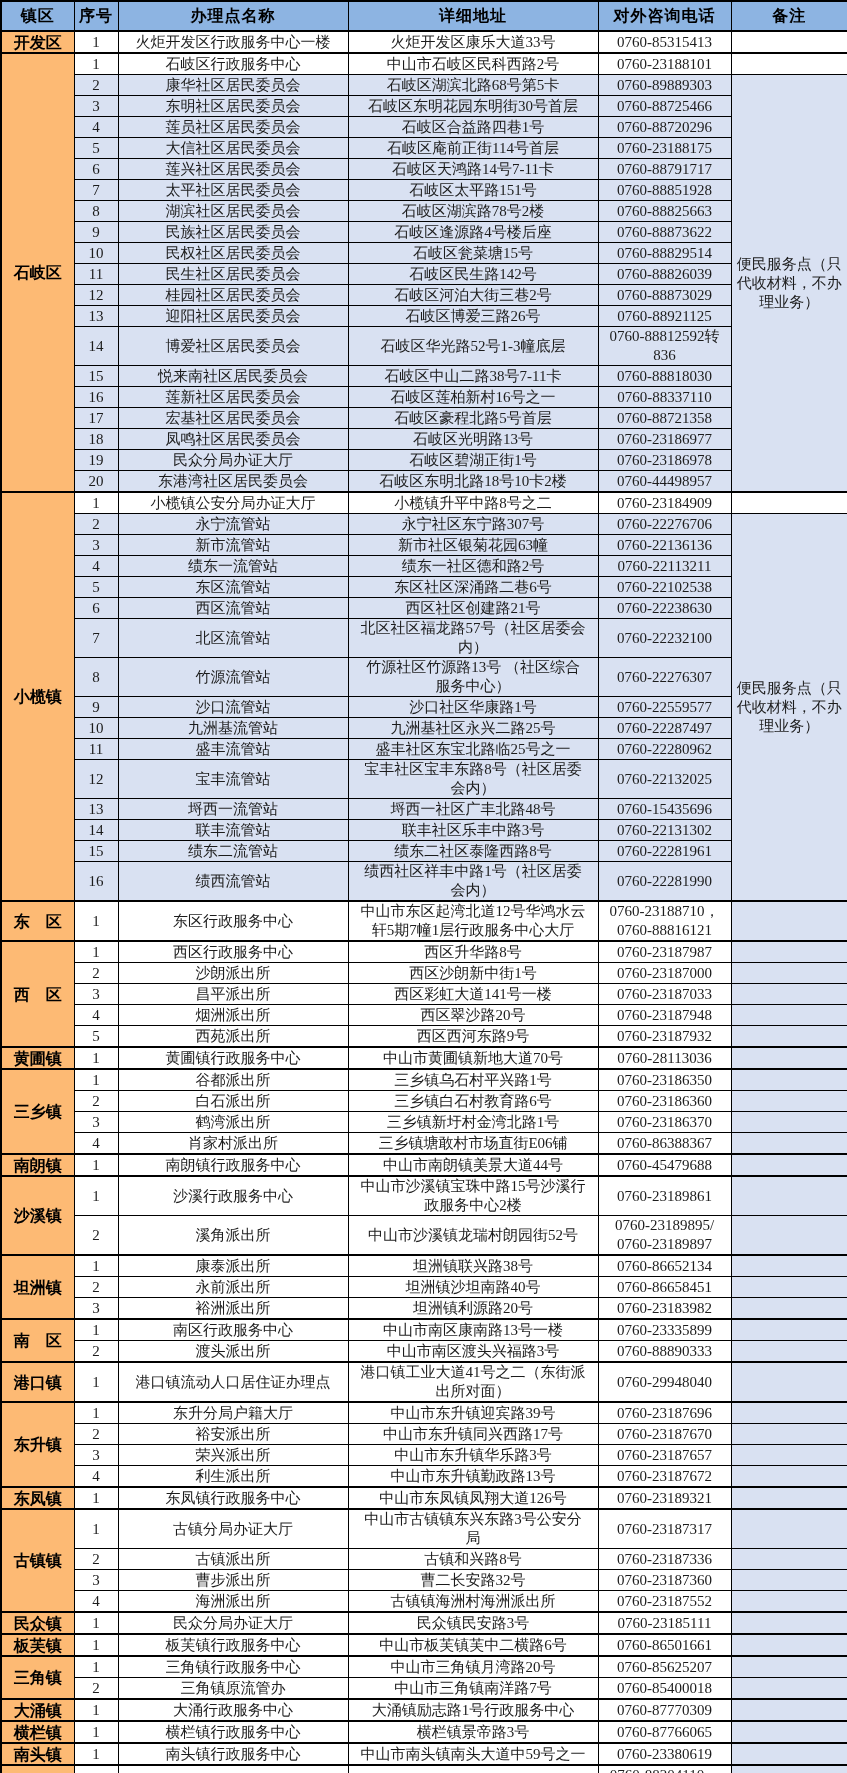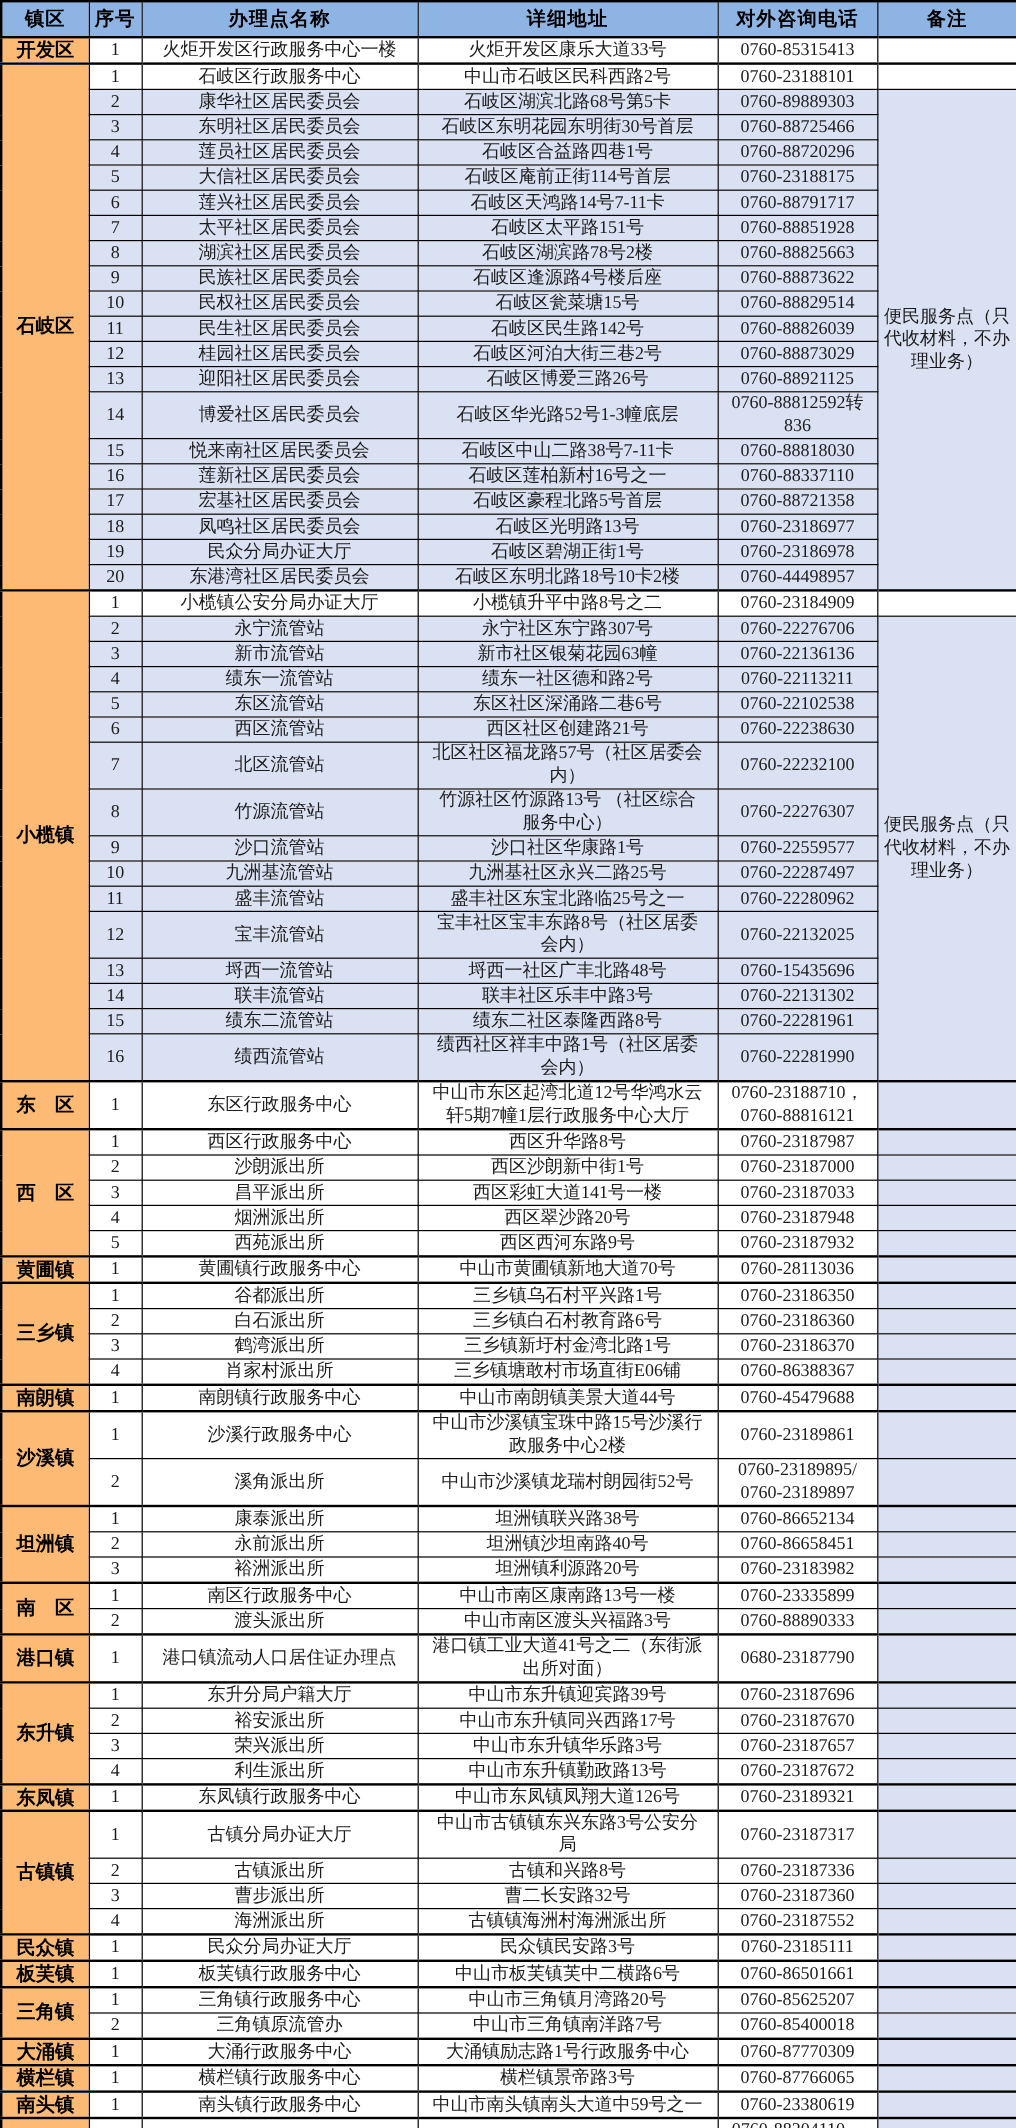--- a/index.html
+++ b/index.html
@@ -437,21 +437,21 @@
         <td>渡头派出所</td>
         <td>中山市南区渡头兴福路3号</td>
         <td>0760-88890333</td>
         <td class="tint"></td>
       </tr>
       <tr class="group-start">
         <td class="town" rowspan="1">港口镇</td>
         <td>1</td>
         <td>港口镇流动人口居住证办理点</td>
         <td>港口镇工业大道41号之二（东街派<br>出所对面）</td>
-        <td>0680-23187790</td>
+        <td>0760-29948040</td>
         <td class="tint"></td>
       </tr>
       <tr class="group-start">
         <td class="town" rowspan="4">东升镇</td>
         <td>1</td>
         <td>东升分局户籍大厅</td>
         <td>中山市东升镇迎宾路39号</td>
         <td>0760-23187696</td>
         <td class="tint"></td>
       </tr>

